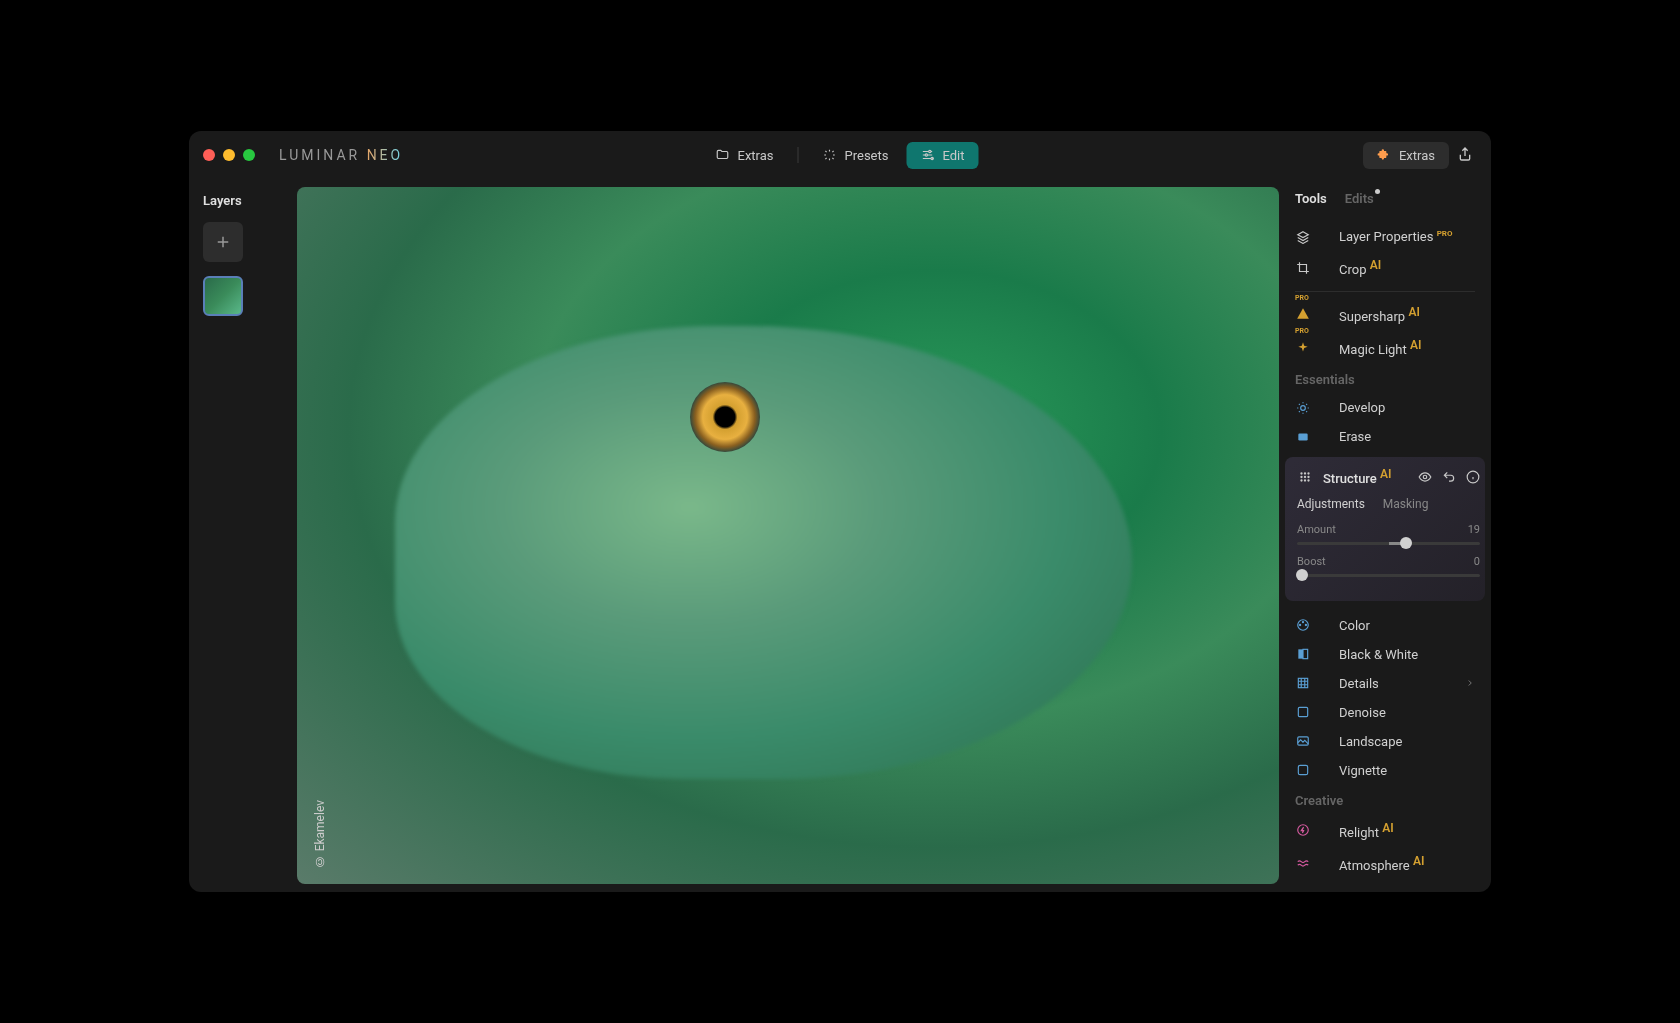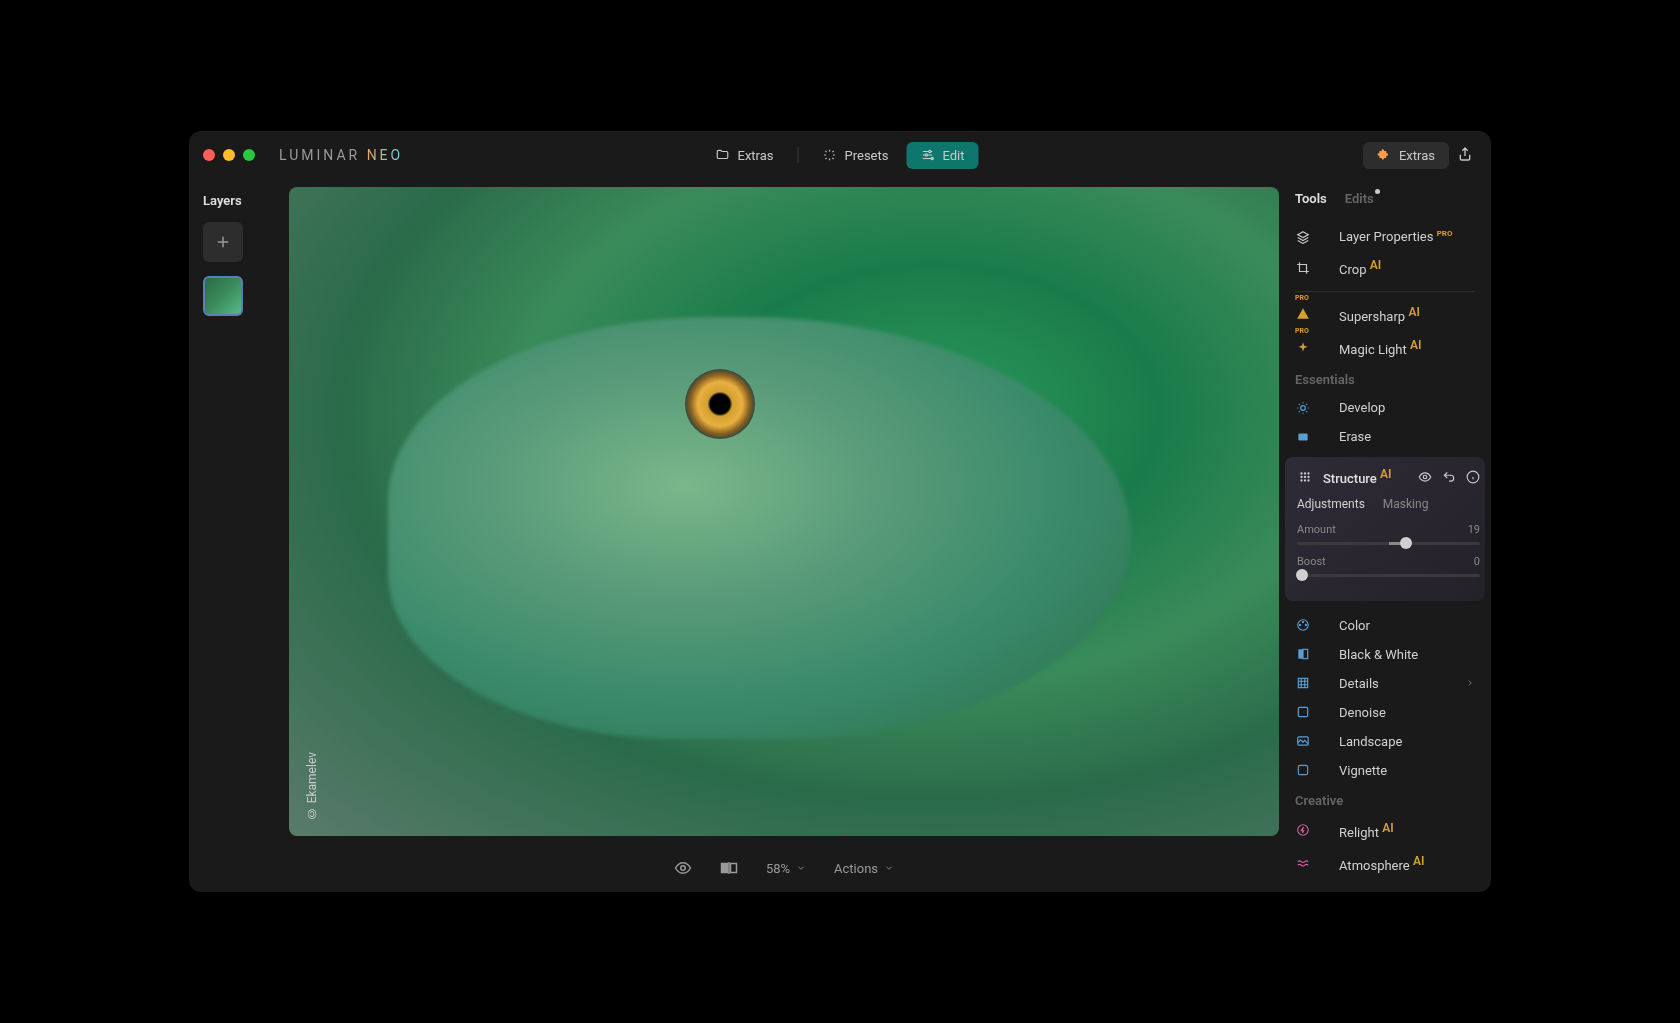--- a/index.html
+++ b/index.html
@@ -84,21 +84,21 @@
   gap: 8px;
   padding: 6px 14px;
   background: #2d2d2d;
   border-radius: 6px;
   cursor: pointer;
 }
 .extras-icon { color: #ff9d4d; }
 .share-btn { cursor: pointer; padding: 4px; }
 .main-layout { flex: 1; display: flex; min-height: 0; }
 .layers-panel {
-  width: 100px;
+  width: 108px;
   padding: 14px;
   display: flex;
   flex-direction: column;
   align-items: flex-start;
 }
 .layers-title { font-weight: 600; font-size: 13px; margin-bottom: 14px; color: #e0e0e0; }
 .add-layer {
   width: 40px; height: 40px;
   background: #2d2d2d;
   border-radius: 6px;
@@ -298,47 +298,20 @@
           </svg>
       </div>
       <div class="layer-thumb"></div>
     </div>
 
     <div class="canvas-area">
       <div class="canvas-image">
         <div class="lizard-head"></div>
         <div class="lizard-eye"></div>
         <div class="copyright">© Ekamelev</div>
-      </div>
-      <div class="bottom-controls">
-        <div class="bc-item">
-          <svg width="18" height="18" viewBox="0 0 24 24" fill="none" stroke="currentColor" stroke-width="2">
-              <path d="M2 12s4-7 10-7 10 7 10 7-4 7-10 7-10-7-10-7z"></path>
-              <circle cx="12" cy="12" r="3"></circle>
-            </svg>
-        </div>
-        <div class="bc-item">
-          <svg width="18" height="14" viewBox="0 0 24 18" fill="none" stroke="currentColor" stroke-width="2">
-              <rect x="2" y="3" width="8" height="12" fill="currentColor"></rect>
-              <rect x="14" y="3" width="8" height="12"></rect>
-              <line x1="12" y1="1" x2="12" y2="17"></line>
-            </svg>
-        </div>
-        <div class="bc-item">
-          <span>58%</span>
-          <svg width="10" height="10" viewBox="0 0 24 24" fill="none" stroke="currentColor" stroke-width="2">
-              <path d="M6 9l6 6 6-6"></path>
-            </svg>
-        </div>
-        <div class="bc-item">
-          <span>Actions</span>
-          <svg width="10" height="10" viewBox="0 0 24 24" fill="none" stroke="currentColor" stroke-width="2">
-              <path d="M6 9l6 6 6-6"></path>
-            </svg>
-        </div>
       </div>
     </div>
 
     <div class="right-panel">
       <div class="panel-tabs">
         <div class="panel-tab active">Tools</div>
         <div class="panel-tab">Edits</div>
         <div class="edits-dot"></div>
       </div>
 

